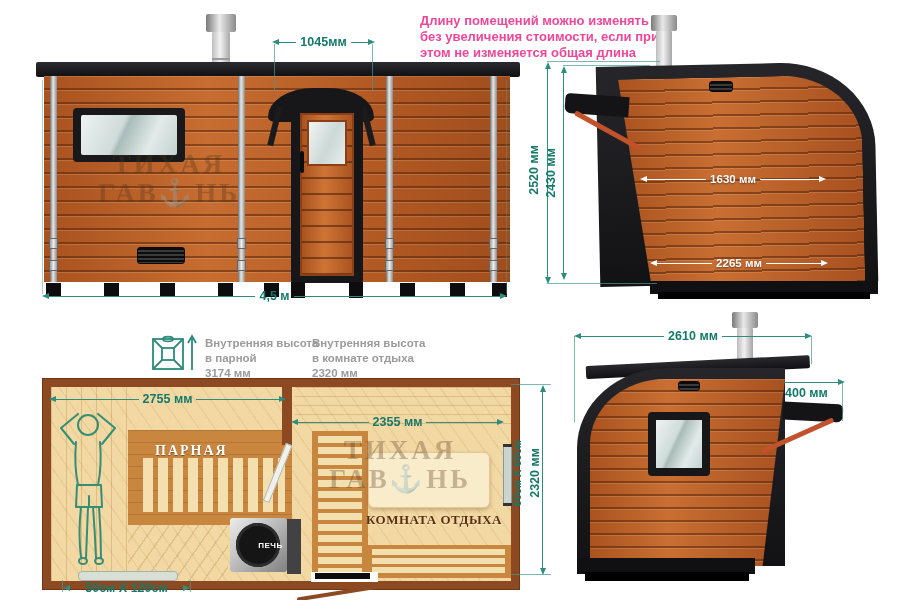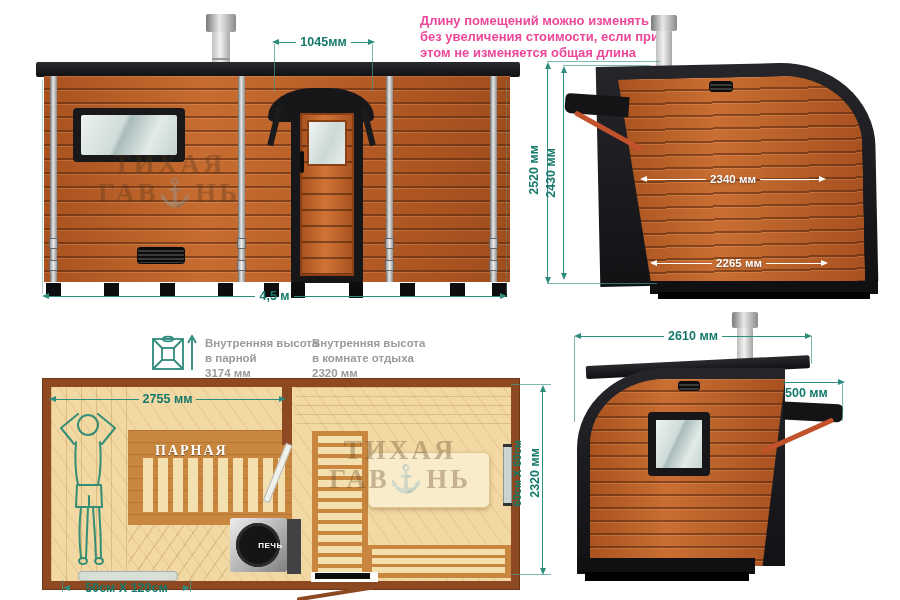--- a/index.html
+++ b/index.html
@@ -168,21 +168,21 @@
 
     <div class="abs" style="left:35px;top:95px;width:64px;height:20px;background:#141416;border-radius:5px 0 0 6px;transform:rotate(4deg);"></div>
     <div class="abs" style="left:45px;top:110px;width:76px;height:5px;background:var(--strut);transform:rotate(29deg);transform-origin:left center;border-radius:2px;"></div>
 
     <div class="abs" style="left:120px;top:281px;width:228px;height:13px;background:#101013;"></div>
     <div class="abs" style="left:128px;top:292px;width:212px;height:7px;background:#000;"></div>
 
     <div class="hdim wdim" style="left:110px;top:172px;width:186px;">
       <span class="ar l"></span>
         <span class="ln"></span>
-      <span class="txt">2340 мм</span>
+      <span class="txt">1630 мм</span>
       <span class="ln"></span>
         <span class="ar r"></span>
     </div>
     <div class="hdim wdim" style="left:120px;top:256px;width:178px;">
       <span class="ar l"></span>
         <span class="ln"></span>
       <span class="txt">2265 мм</span>
       <span class="ln"></span>
         <span class="ar r"></span>
     </div>
@@ -276,29 +276,37 @@
       <path d="M29,99 Q26,125 29,150"></path>
       <path d="M36,99 Q35,125 34,150"></path>
       <path d="M41,99 Q43,125 44,150"></path>
       <path d="M47,99 Q49,125 49,150"></path>
       <ellipse cx="31" cy="153" rx="4" ry="3"></ellipse>
       <ellipse cx="47" cy="153" rx="4" ry="3"></ellipse>
     </g>
   </svg>
 
   <div class="roomlabel" style="left:155px;top:443px;font-size:14px;letter-spacing:2px;color:#fff;text-shadow:0 1px 1px rgba(0,0,0,.4);">ПАРНАЯ</div>
+  <div class="roomlabel" style="left:366px;top:512px;font-size:13px;letter-spacing:.5px;color:#5b3110;text-shadow:0 1px 0 rgba(255,255,255,.35);">КОМНАТА ОТДЫХА</div>
   <div class="wm" style="left:316px;top:436px;width:168px;font-size:27px;color:rgba(95,62,32,.33);">
     <span>ТИХАЯ</span>
     <span>ГАВ⚓НЬ</span>
   </div>
 
   <div class="hdim" style="left:49px;top:392px;width:237px;">
     <span class="ar l"></span>
       <span class="ln"></span>
     <span class="txt">2755 мм</span>
+    <span class="ln"></span>
+      <span class="ar r"></span>
+  </div>
+  <div class="hdim" style="left:291px;top:415px;width:213px;">
+    <span class="ar l"></span>
+      <span class="ln"></span>
+    <span class="txt">2355 мм</span>
     <span class="ln"></span>
       <span class="ar r"></span>
   </div>
   <div class="ext" style="left:511px;top:384px;width:40px;height:1px;"></div>
   <div class="ext" style="left:511px;top:574px;width:40px;height:1px;"></div>
   <div class="vdim" style="left:538px;top:385px;height:190px;">
     <span class="ar u"></span>
       <span class="ln"></span>
       <span class="ar d"></span>
   </div>
@@ -343,16 +351,16 @@
       <span class="txt">2610 мм</span>
       <span class="ln"></span>
         <span class="ar r"></span>
     </div>
 
     <div class="hdim" style="left:228px;top:70px;width:62px;">
       <span class="ln"></span>
         <span class="ar r"></span>
     </div>
     <div class="ext" style="left:287px;top:78px;width:1px;height:38px;"></div>
-    <div class="abs" style="left:230px;top:81px;color:var(--dim);font-weight:700;font-size:12.5px;">500 мм</div>
+    <div class="abs" style="left:230px;top:81px;color:var(--dim);font-weight:700;font-size:12.5px;">400 мм</div>
   </div>
 
 </div>
 
 </body></html>

